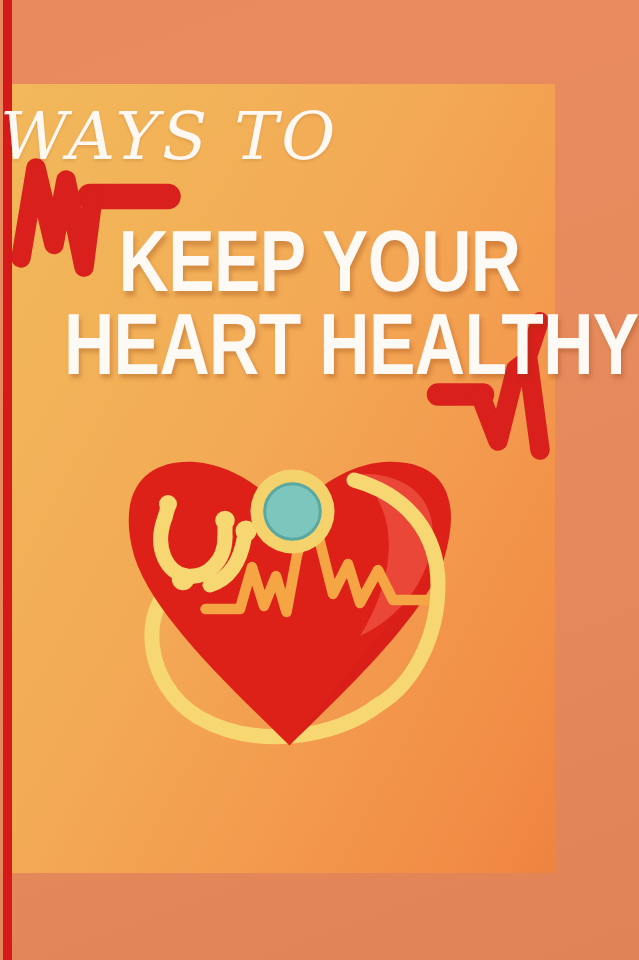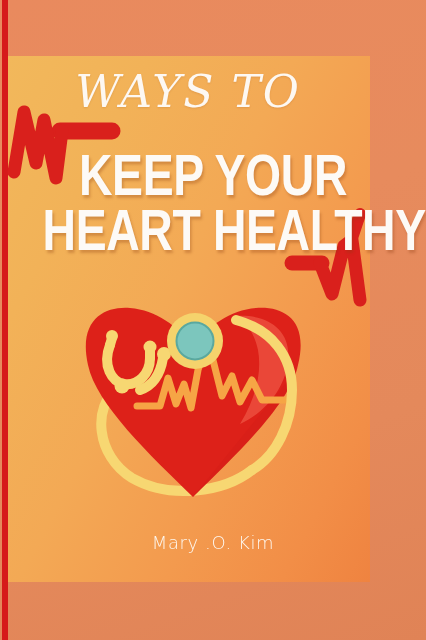--- a/index.html
+++ b/index.html
@@ -55,21 +55,21 @@
     height: 640px;
     overflow: visible;
   }
 
   
   #ways-to {
     position: absolute;
     left: 0;
     top: 66px;
     width: 376px;
-    text-align: center;
+    text-align: left;
     font-family: "DejaVu Serif", serif;
     font-style: italic;
     font-weight: 400;
     font-size: 44px;
     letter-spacing: 2px;
     color: #fdf8f2;
     text-shadow: 0 1px 2px rgba(150, 70, 20, 0.18);
     z-index: 6;
     -webkit-font-smoothing: antialiased;
   }
@@ -205,15 +205,14 @@
     <circle cx="122" cy="386" r="7.5" fill="#f7d772"></circle>
 
     <path d="M 252 470
              C 276 456 292 424 292 390
              C 292 356 272 330 236 320" fill="none" stroke="#f7d772" stroke-width="10" stroke-linecap="round"></path>
 
     <circle cx="195" cy="341" r="28" fill="#f5d36c"></circle>
     <circle cx="195" cy="341" r="18.5" fill="#7cc6bd" stroke="#5aa89f" stroke-width="2"></circle>
   </svg>
 
-  <div id="author">Mary .O. Kim</div>
 
 </div>
 
 </body></html>

